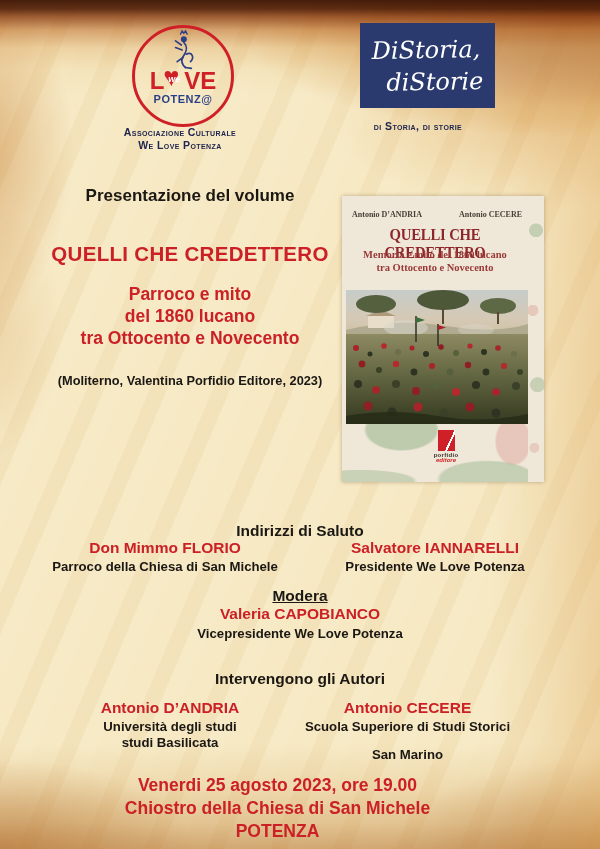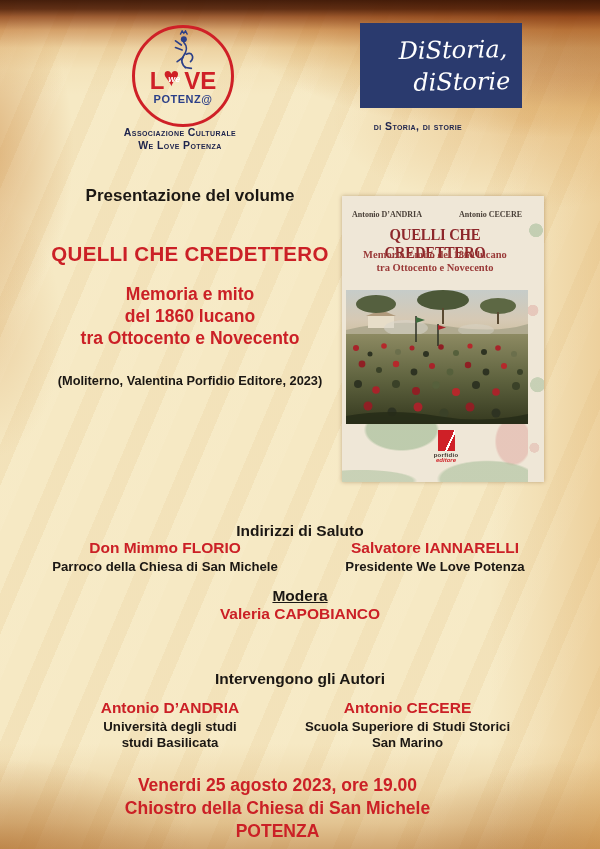--- a/index.html
+++ b/index.html
@@ -35,21 +35,21 @@
            display:flex;flex-direction:column;align-items:center;justify-content:flex-start;}
   .wl-lion{margin-top:2px;height:40px;}
   .wl-love{color:#cf2027;font-weight:800;font-size:24px;line-height:22px;letter-spacing:0px;display:flex;align-items:center;}
   .wl-heart{position:relative;display:inline-block;width:22px;height:22px;margin:0 -1px;}
   .wl-heart .h{position:absolute;left:0;top:-6px;color:#cf2027;font-size:27px;line-height:27px;}
   .wl-heart .we{position:absolute;left:50%;top:40%;transform:translate(-50%,-50%);color:#fff;font-size:9px;font-style:italic;font-weight:700;}
   .wl-potenza{color:#2b3f88;font-weight:800;font-size:11px;letter-spacing:.5px;margin-top:1px;}
   .logo-caption{font-weight:700;font-variant:small-caps;color:#20264e;font-size:10.5px;line-height:13px;letter-spacing:.4px;}
   .wl-caption{left:75px;top:126px;width:210px;}
   .ds-box{left:360px;top:23px;width:135px;height:85px;background:#2a3a6e;color:#fff;
-          display:flex;flex-direction:column;justify-content:center;align-items:center;padding-left:27px;}
+          display:flex;flex-direction:column;justify-content:center;align-items:center;}
   .ds-script{font-family:"DejaVu Serif",serif;font-style:italic;font-size:24px;line-height:30px;transform:rotate(-1deg);}
   .ds-script .l2{display:block;margin-left:14px;margin-top:2px;}
   .ds-caption{left:318px;top:120px;width:200px;}
 
   
   .presentazione{left:35px;top:186px;width:310px;font-size:17px;font-weight:800;color:#1b1713;}
   .book-title{left:25px;top:242px;width:330px;font-size:20.5px;font-weight:800;color:#cb2026;letter-spacing:.3px;}
   .book-subtitle{left:35px;top:283px;width:310px;font-size:17.5px;font-weight:800;color:#cb2026;line-height:22px;}
   .publisher-note{left:25px;top:373px;width:330px;font-size:12.8px;font-weight:700;color:#1b1713;}
 
@@ -139,21 +139,21 @@
       <span class="l2">diStorie</span>
     </div>
   </div>
   <div class="abs ds-caption center">
     <div class="logo-caption">di Storia, di storie</div>
   </div>
 
   <div class="abs presentazione center">Presentazione del volume</div>
   <div class="abs book-title center">QUELLI CHE CREDETTERO</div>
   <div class="abs book-subtitle center">
-    <div>Memoria e mito</div>
+    <div>Parroco e mito</div>
     <div>del 1860 lucano</div>
     <div>tra Ottocento e Novecento</div>
   </div>
   <div class="abs publisher-note center">(Moliterno, Valentina Porfidio Editore, 2023)</div>
 
   <div class="abs cover">
     <div class="cover-strip"></div>
     <div class="cover-authors">
       <span>Antonio D’ANDRIA</span>
       <span>Antonio CECERE</span>
@@ -247,31 +247,32 @@
     <div class="name">Don Mimmo FLORIO</div>
     <div class="role">Parroco della Chiesa di San Michele</div>
   </div>
   <div class="abs col-right-saluti center">
     <div class="name">Salvatore IANNARELLI</div>
     <div class="role">Presidente We Love Potenza</div>
   </div>
 
   <div class="abs sec-heading h-modera center">Modera</div>
   <div class="abs modera-name name center">Valeria CAPOBIANCO</div>
+  <div class="abs modera-role role center">Vicepresidente We Love Potenza</div>
 
   <div class="abs sec-heading h-autori center">Intervengono gli Autori</div>
   <div class="abs col-left-autori center">
     <div class="name">Antonio D’ANDRIA</div>
     <div class="role">Università degli studi</div>
     <div class="role" style="margin-top:0">studi Basilicata</div>
   </div>
   <div class="abs col-right-autori center">
     <div class="name">Antonio CECERE</div>
     <div class="role">Scuola Superiore di Studi Storici</div>
-    <div class="role" style="margin-top:0">San Marino</div>
+    <div class="role" style="margin-top:12px">San Marino</div>
   </div>
 
   <div class="abs footer center">
     <div>Venerdi 25 agosto 2023, ore 19.00</div>
     <div>Chiostro della Chiesa di San Michele</div>
     <div>POTENZA</div>
   </div>
 
 </div>
 

